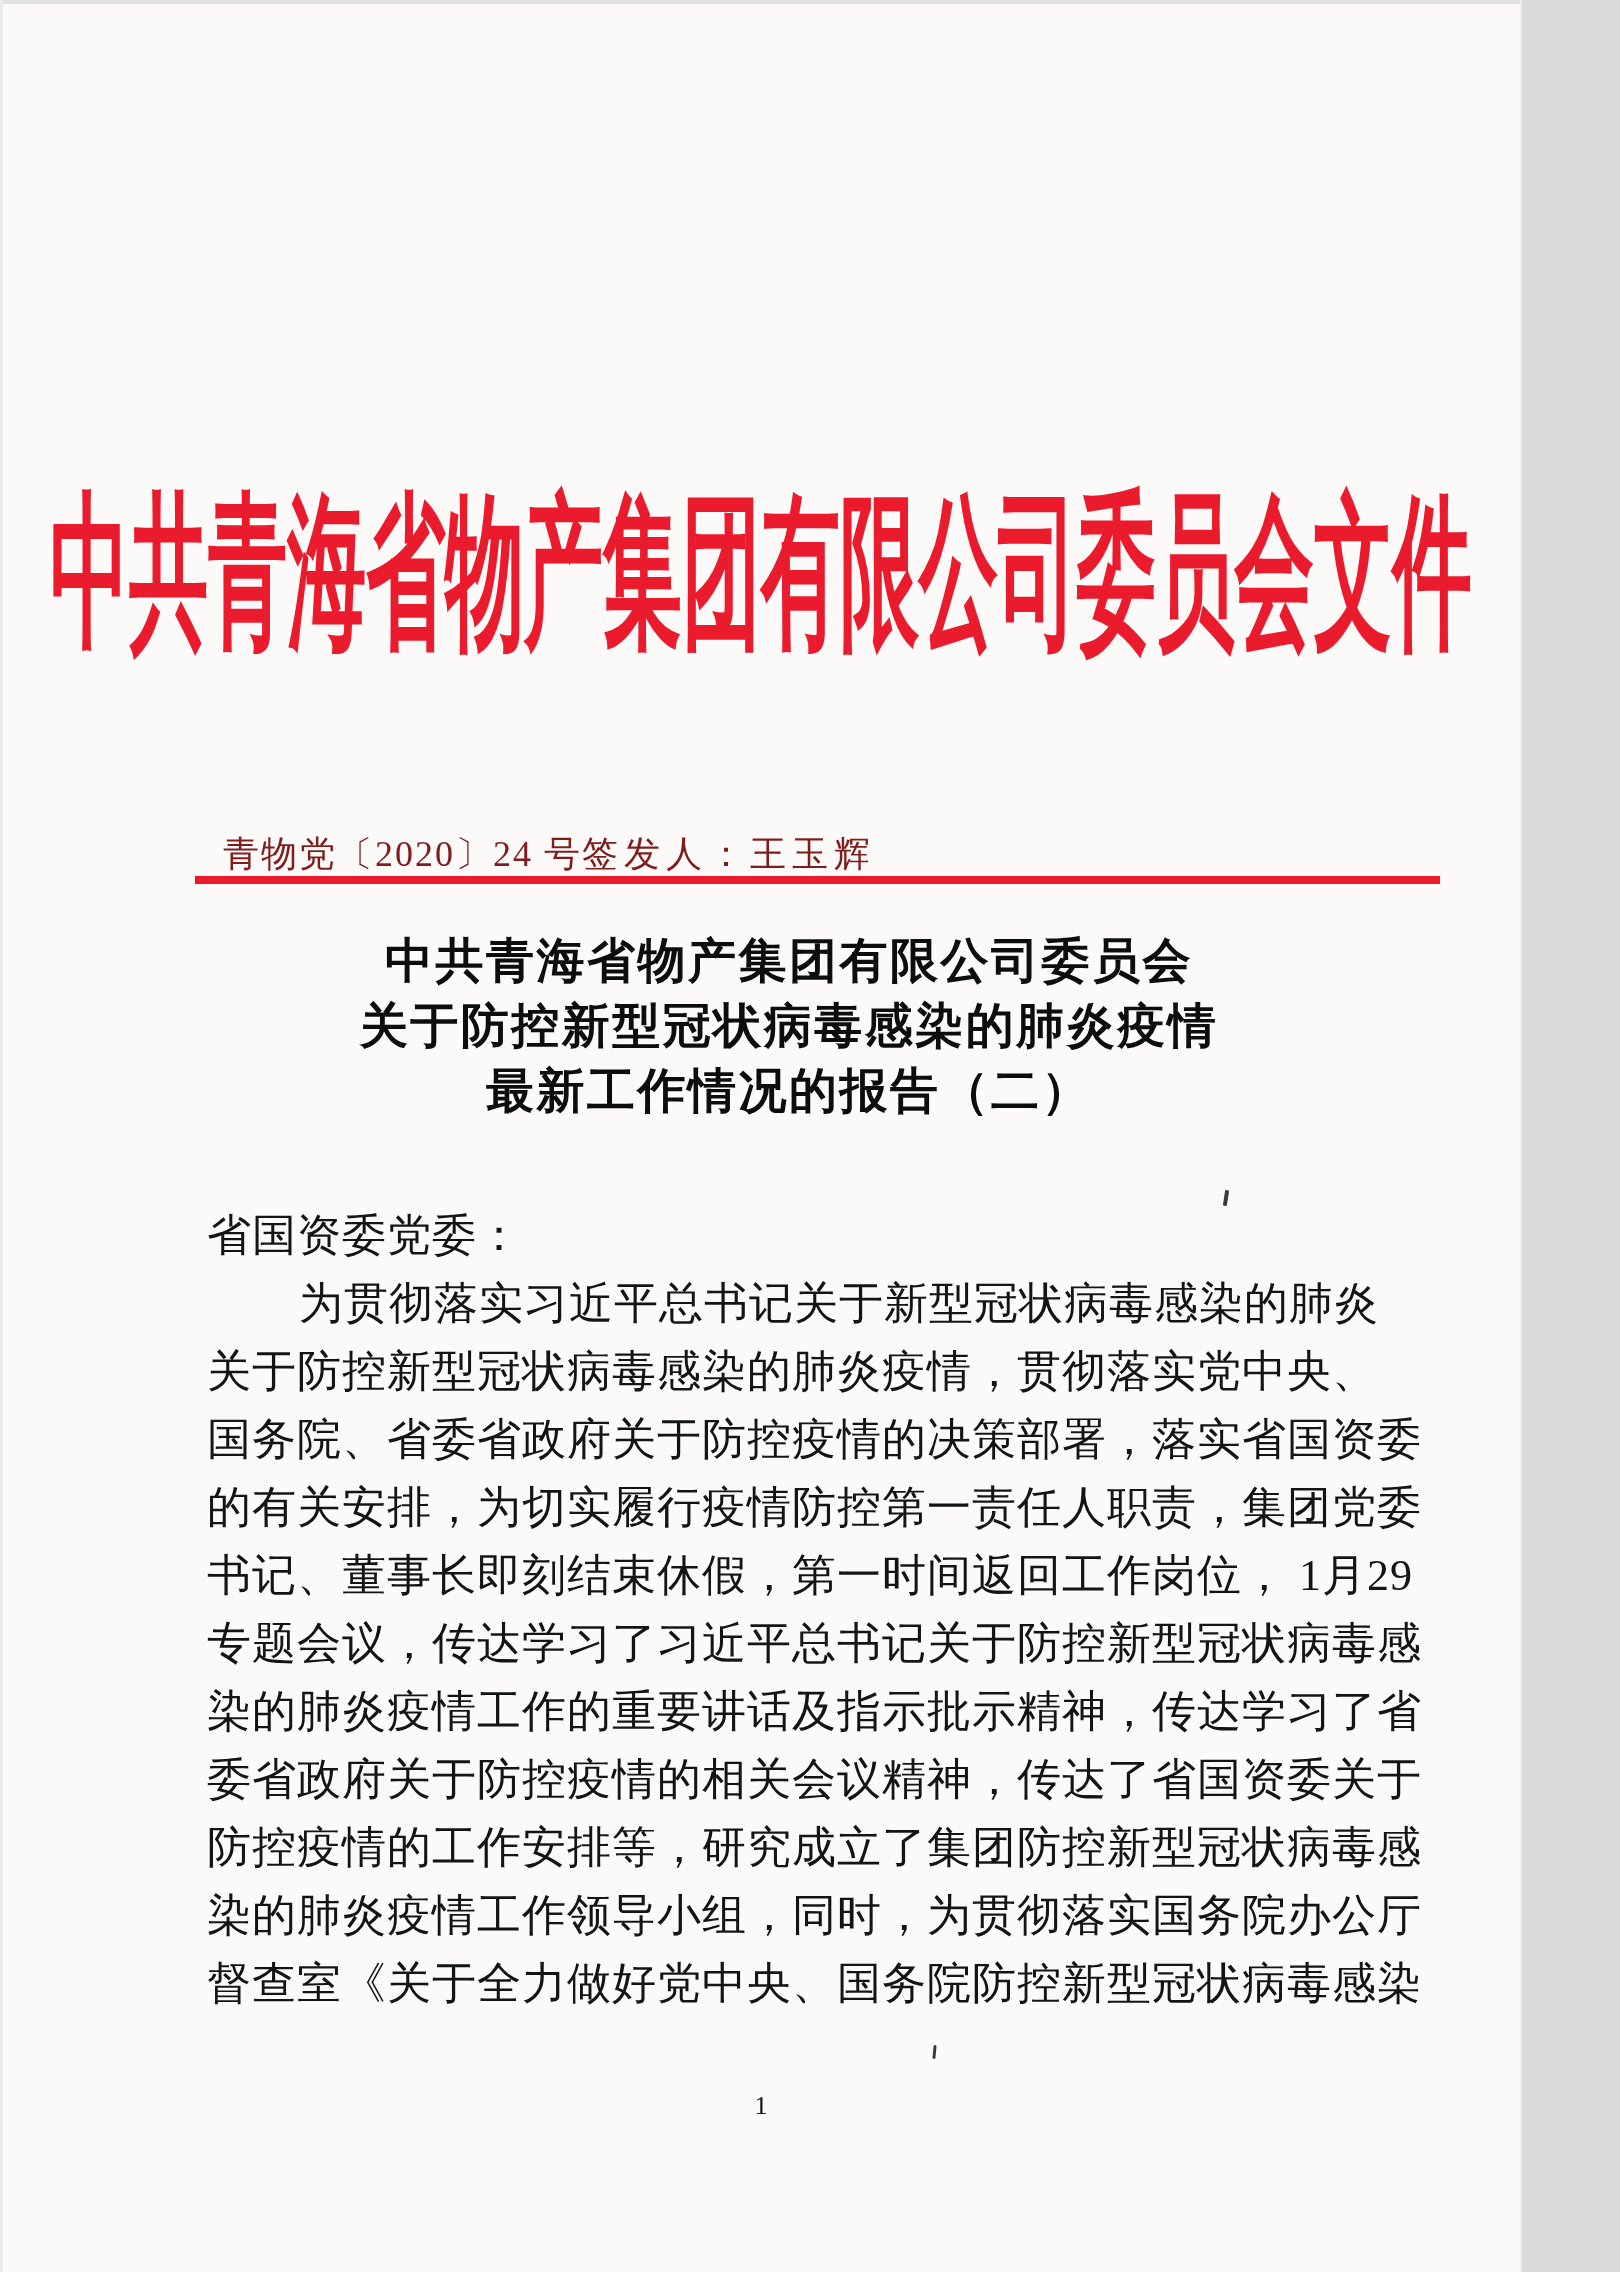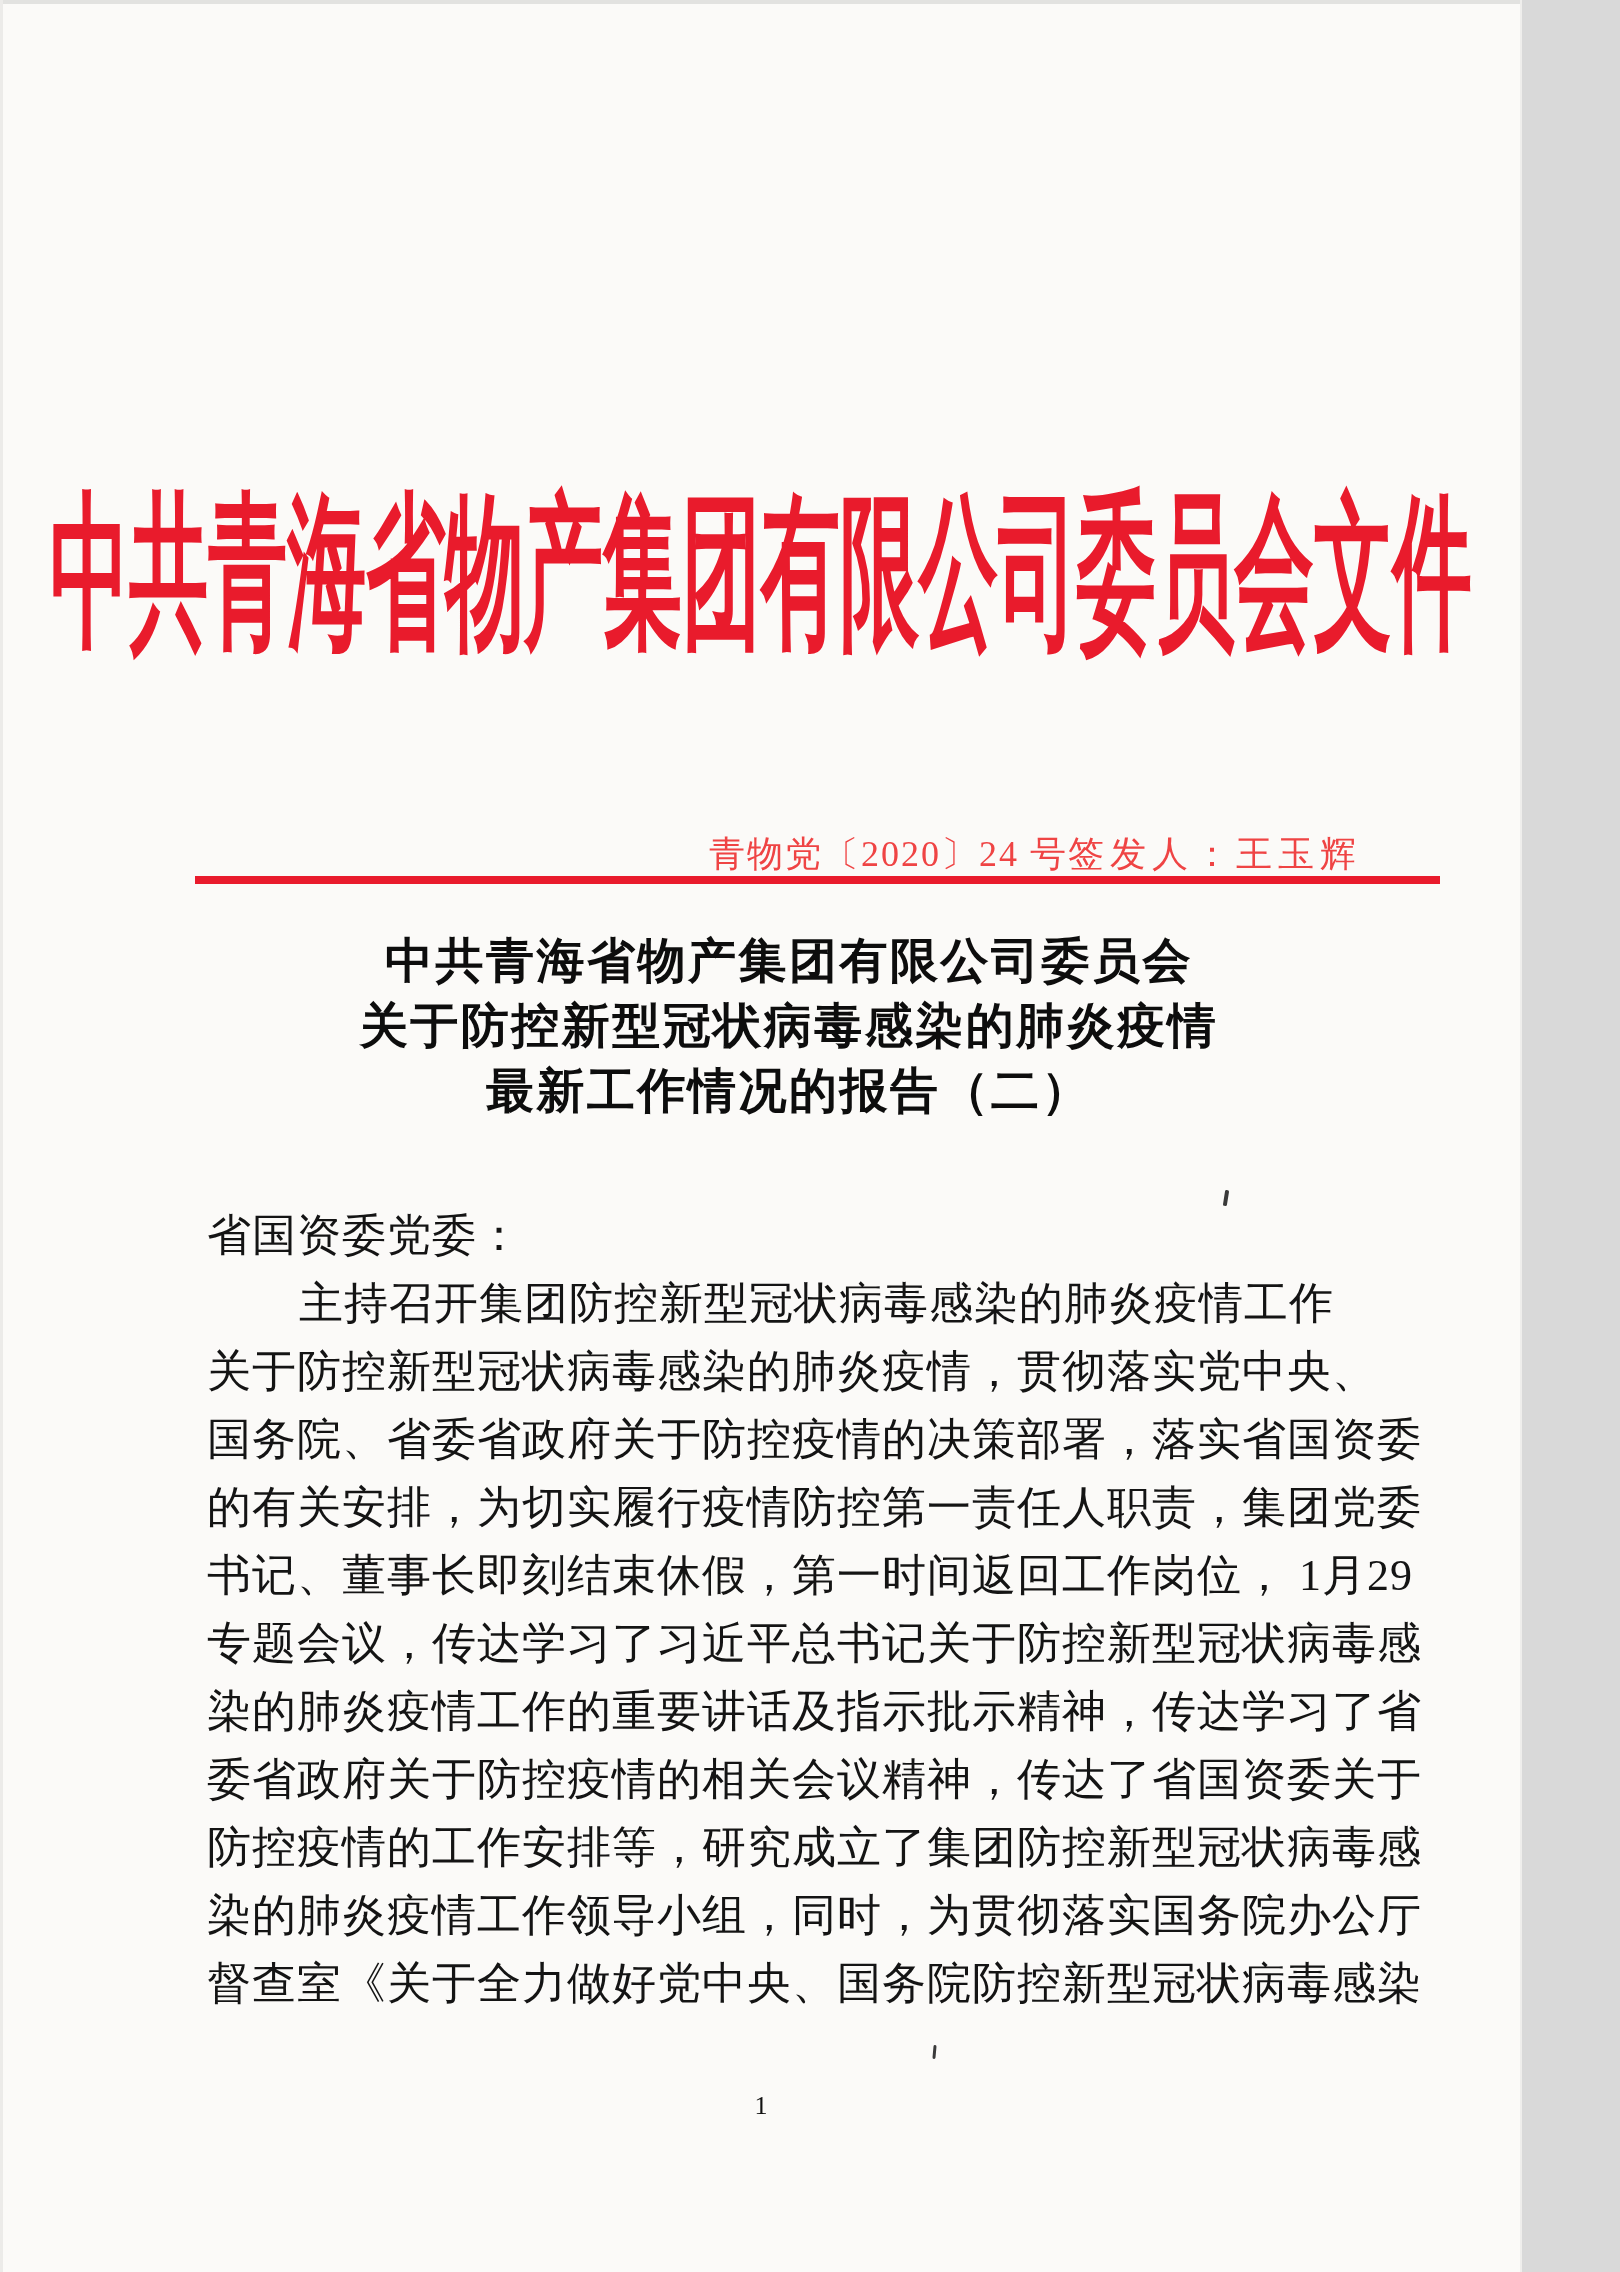--- a/index.html
+++ b/index.html
@@ -43,25 +43,25 @@
     transform-origin:center;
   }
 
   
   .doc-info{
     position:absolute;
     top:835px;
     left:223px;
     right:160px;
     display:flex;
-    justify-content:flex-end;
+    justify-content:flex-start;
     align-items:flex-start;
     font-size:36px;
     line-height:1.1;
-    color:#ef4444;
+    color:#7f1d1d;
     letter-spacing:2px;
   }
   .doc-info .issuer{letter-spacing:6px;}
 
   .red-line{
     position:absolute;
     top:876px;
     left:195px;
     width:1245px;
     height:8.4px;
@@ -133,21 +133,21 @@
   <div class="red-line"></div>
 
   <div class="doc-title">
     <div>中共青海省物产集团有限公司委员会</div>
     <div>关于防控新型冠状病毒感染的肺炎疫情</div>
     <div>最新工作情况的报告（二）</div>
   </div>
 
   <div class="body-block">
     <div class="body-line">省国资委党委：</div>
-    <div class="body-line indent">主持召开集团防控新型冠状病毒感染的肺炎疫情工作</div>
+    <div class="body-line indent">为贯彻落实习近平总书记关于新型冠状病毒感染的肺炎</div>
     <div class="body-line">关于防控新型冠状病毒感染的肺炎疫情，贯彻落实党中央、</div>
     <div class="body-line">国务院、省委省政府关于防控疫情的决策部署，落实省国资委</div>
     <div class="body-line">的有关安排，为切实履行疫情防控第一责任人职责，集团党委</div>
     <div class="body-line">书记、董事长即刻结束休假，第一时间返回工作岗位， 1月29</div>
     <div class="body-line">专题会议，传达学习了习近平总书记关于防控新型冠状病毒感</div>
     <div class="body-line">染的肺炎疫情工作的重要讲话及指示批示精神，传达学习了省</div>
     <div class="body-line">委省政府关于防控疫情的相关会议精神，传达了省国资委关于</div>
     <div class="body-line">防控疫情的工作安排等，研究成立了集团防控新型冠状病毒感</div>
     <div class="body-line">染的肺炎疫情工作领导小组，同时，为贯彻落实国务院办公厅</div>
     <div class="body-line">督查室《关于全力做好党中央、国务院防控新型冠状病毒感染</div>

